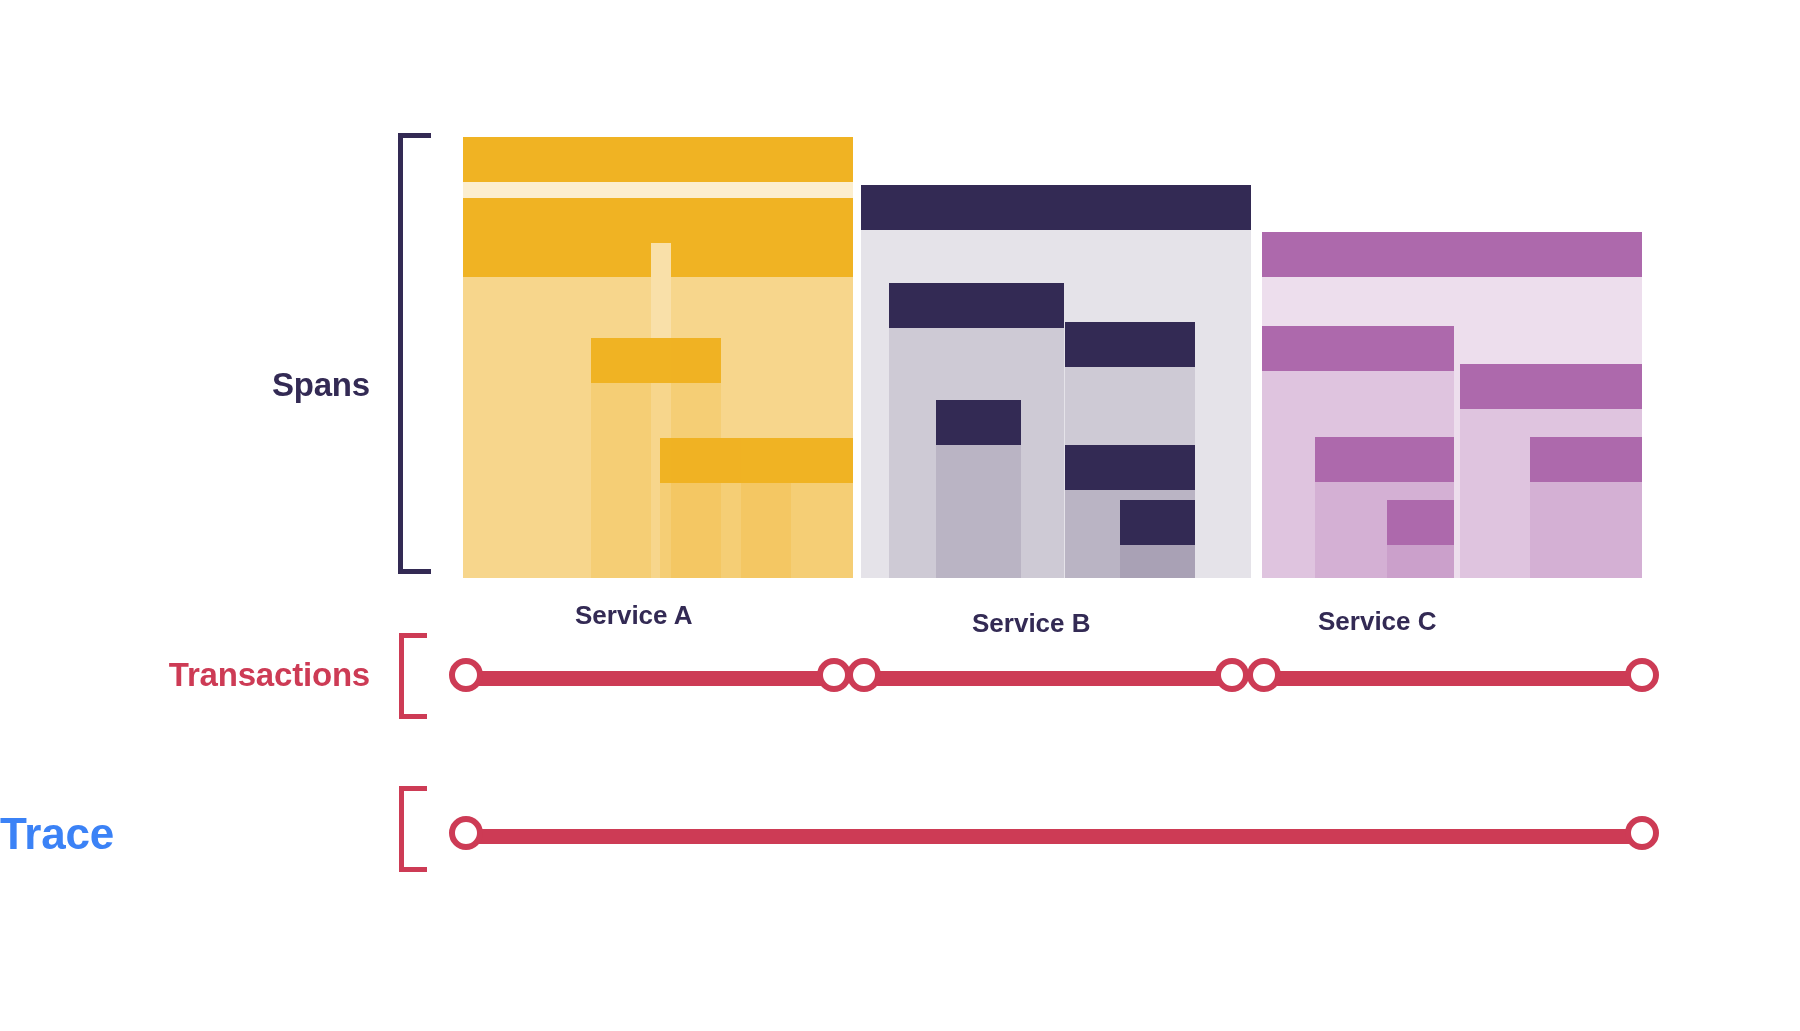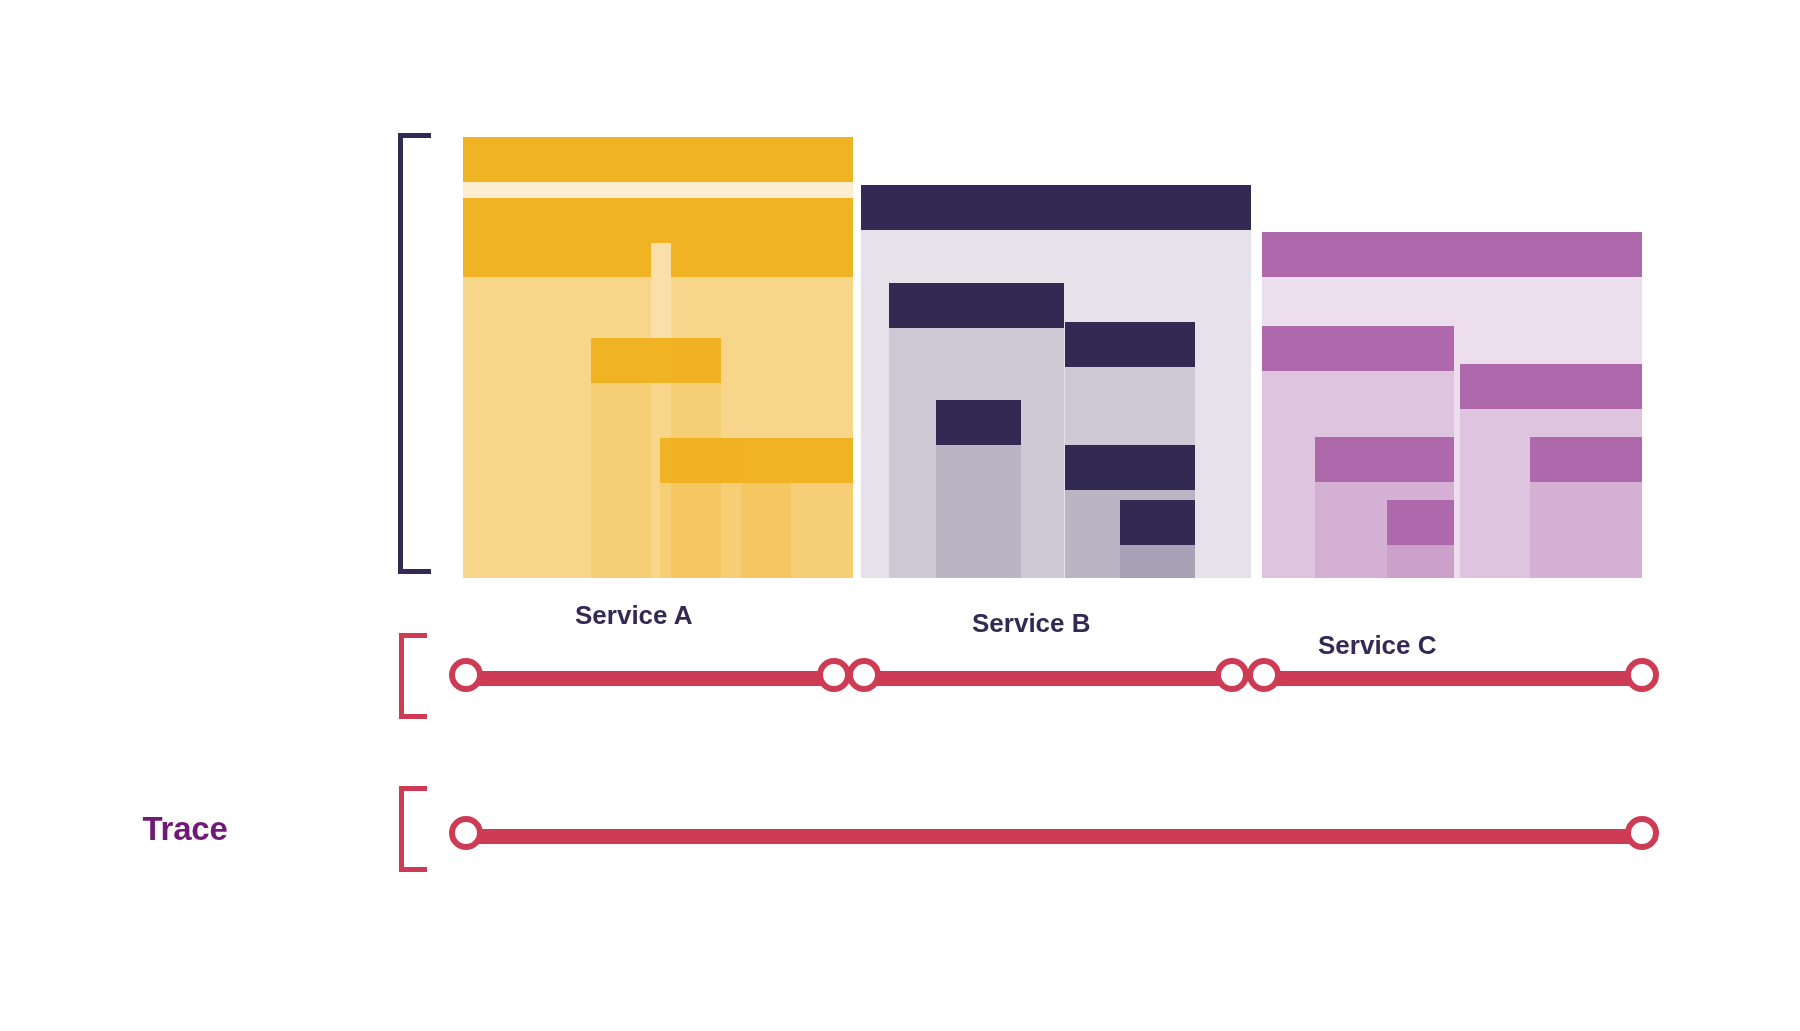--- a/index.html
+++ b/index.html
@@ -40,24 +40,24 @@
     left: 0;
     width: 370px;
     text-align: right;
     top: 658px;
     font-size: 33px;
     color: #cd3b55;
   }
   .label-trace {
     left: 0;
     width: 370px;
-    text-align: center;
+    text-align: left;
     top: 812px;
-    font-size: 33px;
-    color: #701a75;
+    font-size: 44px;
+    color: #3b82f6;
   }
 
   
   .bracket {
     position: absolute;
     border-style: solid;
     border-right: none;
     box-sizing: border-box;
     background: transparent;
   }
@@ -148,20 +148,21 @@
     background: #ffffff;
     border: 6px solid #cd3b55;
     box-sizing: border-box;
   }
 </style>
 </head>
 <body>
 
 <div id="stage">
 
+  <div class="row-label label-spans">Spans</div>
   <div class="bracket bracket-spans"></div>
 
   <div class="span-area" id="span-area">
       <div class="span-group" style="left: 463px; width: 390px;">
         <div class="span" style="left: 0px; width: 390px; top: 137px; height: 441px;">
           <div class="span-head" style="background: rgb(240, 179, 35);"></div>
           <div class="span-body" style="background: rgba(240, 179, 35, 0.22);"></div>
         </div>
         <div class="span" style="left: 0px; width: 390px; top: 198px; height: 380px;">
           <div class="span-head" style="background: rgb(240, 179, 35);"></div>
@@ -238,23 +239,24 @@
         <div class="span" style="left: 268px; width: 112px; top: 437px; height: 141px;">
           <div class="span-head" style="background: rgb(173, 105, 172);"></div>
           <div class="span-body" style="background: rgba(173, 105, 172, 0.22);"></div>
         </div>
       </div>
     </div>
 
   <div id="caption-area">
       <div class="service-caption" style="left: 575px; top: 602px;">Service A</div>
       <div class="service-caption" style="left: 972px; top: 610px;">Service B</div>
-      <div class="service-caption" style="left: 1318px; top: 632px;">Service C</div>
-    </div>
-
+      <div class="service-caption" style="left: 1318px; top: 608px;">Service C</div>
+    </div>
+
+  <div class="row-label label-transactions">Transactions</div>
   <div class="bracket bracket-transactions"></div>
   <div class="timeline" id="transactions-timeline" style="left:0; top:658px; width:1800px;">
       <div class="tl-bar" style="left: 465px; width: 368px;"></div>
       <div class="tl-bar" style="left: 863px; width: 368px;"></div>
       <div class="tl-bar" style="left: 1263px; width: 378px;"></div>
       <div class="tl-node" style="left: 449px;"></div>
       <div class="tl-node" style="left: 817px;"></div>
       <div class="tl-node" style="left: 847px;"></div>
       <div class="tl-node" style="left: 1215px;"></div>
       <div class="tl-node" style="left: 1247px;"></div>

